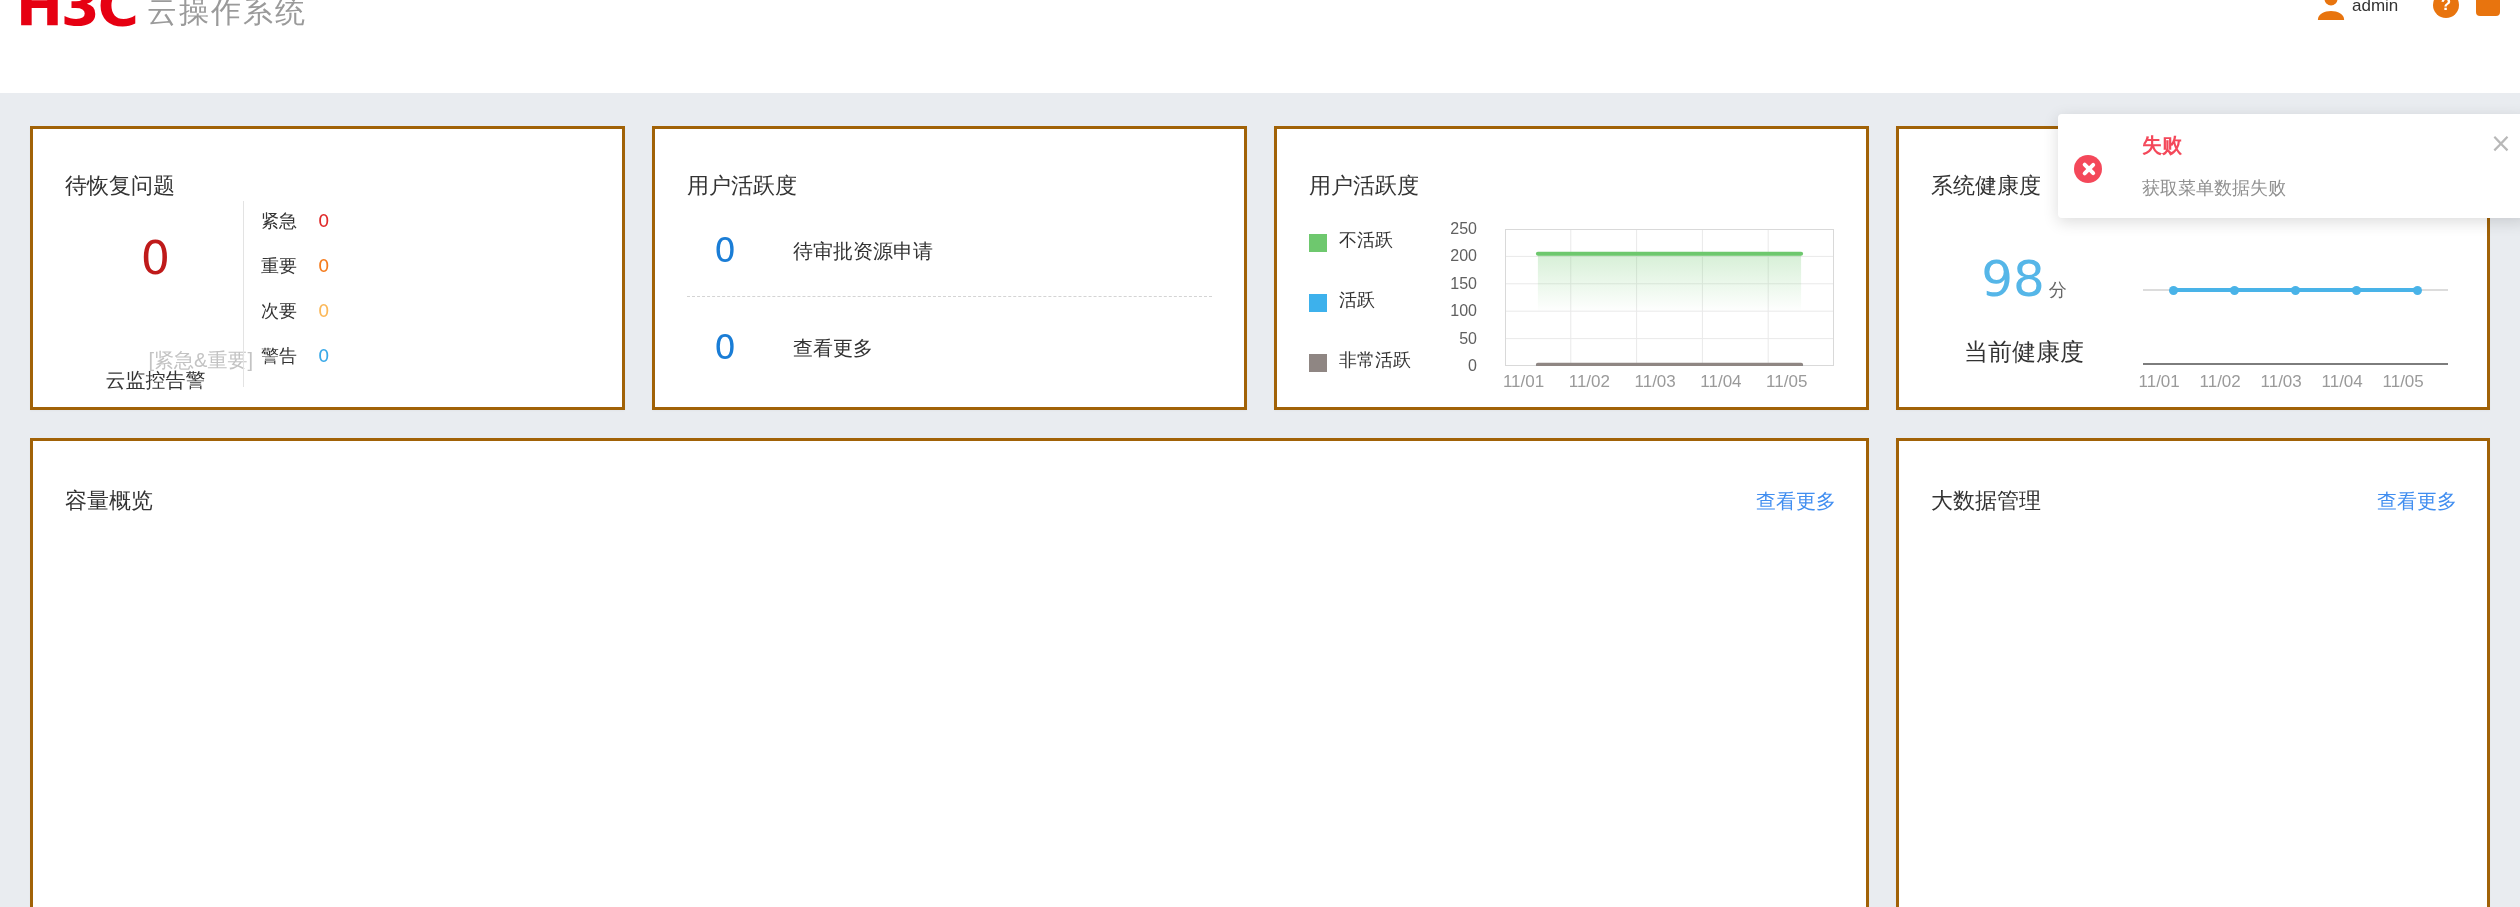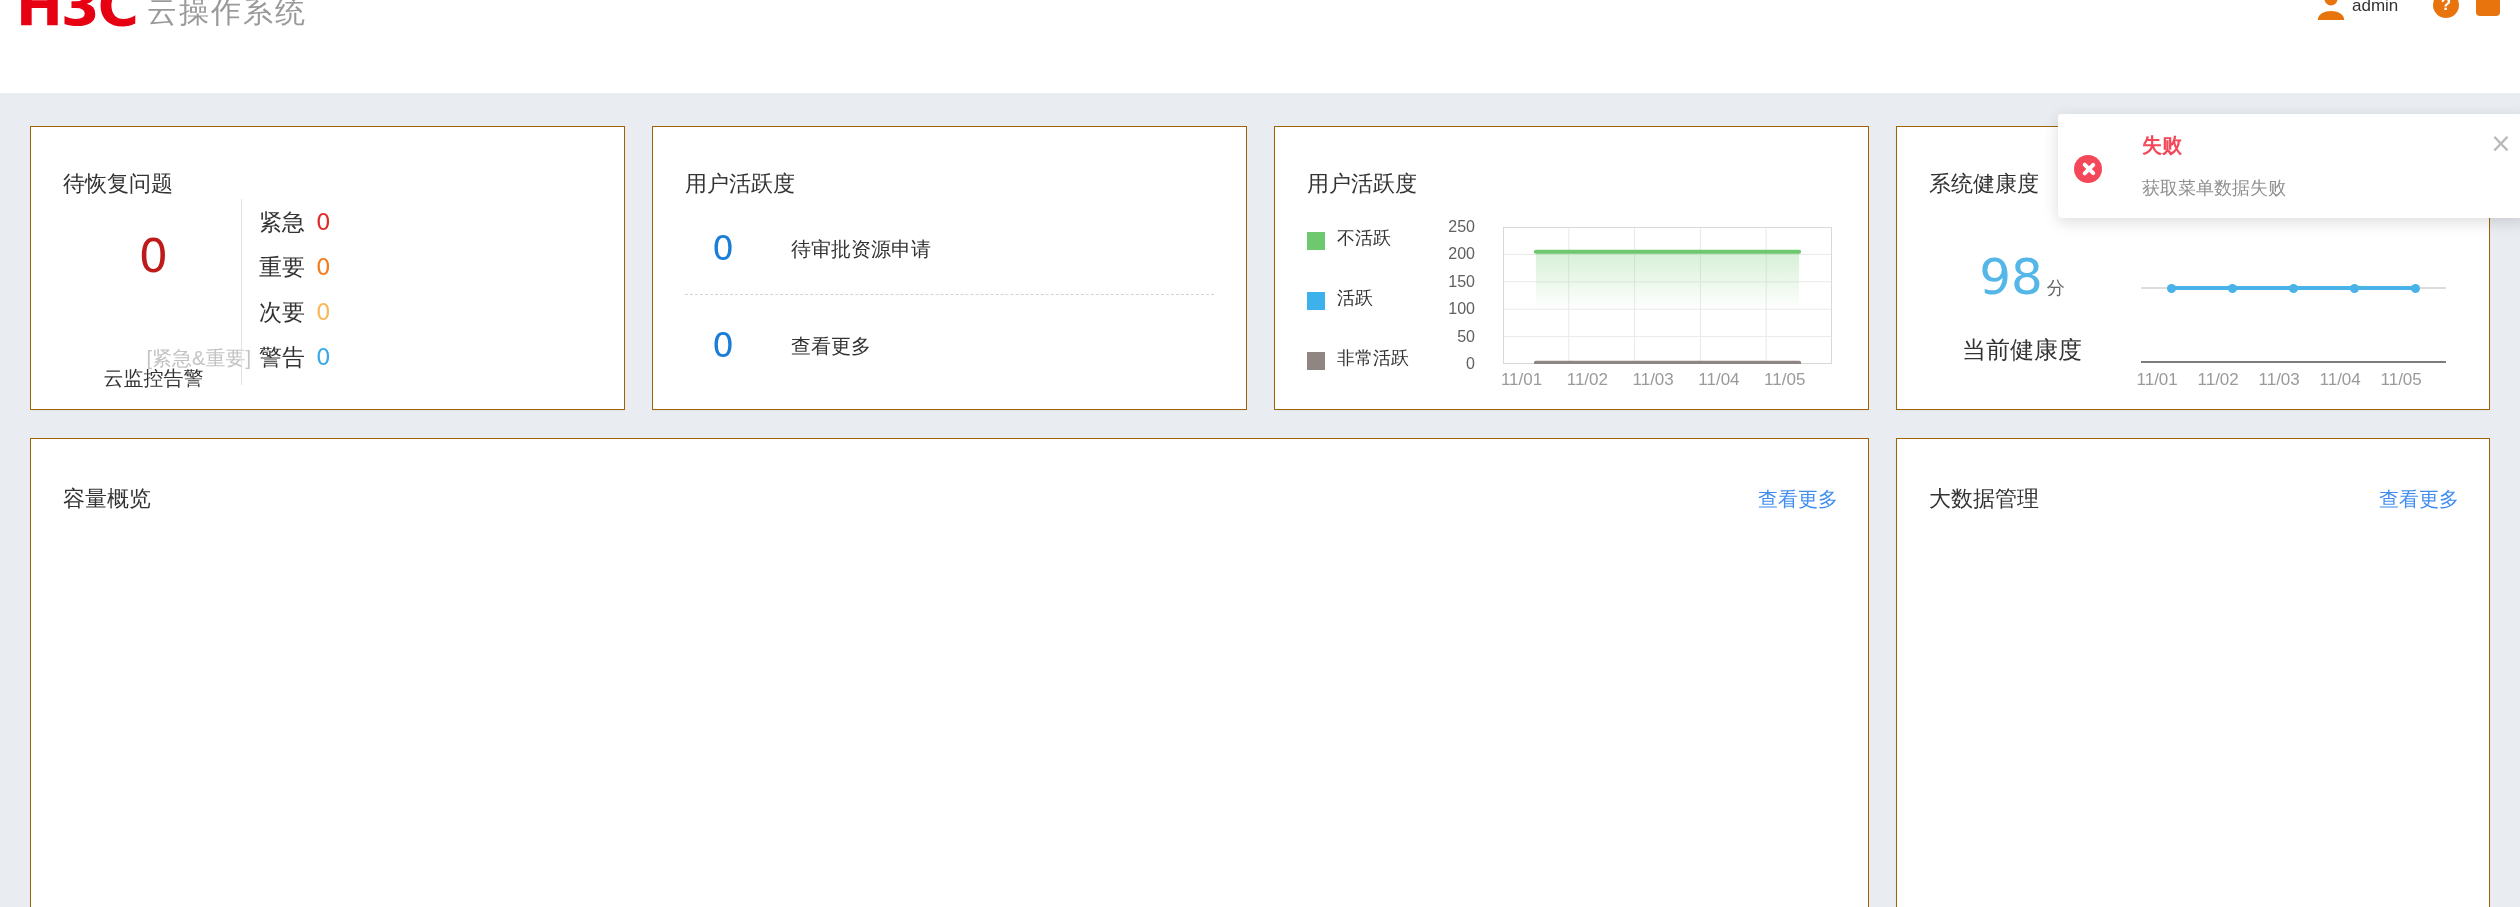--- a/index.html
+++ b/index.html
@@ -10,37 +10,37 @@
     -webkit-font-smoothing:antialiased;
   }
   .header{position:absolute;left:0;top:0;width:2520px;height:93px;background:#fff;}
   .logo{position:absolute;left:16px;top:-27px;font-size:56px;font-weight:800;color:#e60012;letter-spacing:-2px;font-family:"DejaVu Sans",sans-serif;}
   .product{position:absolute;left:147px;top:-8px;font-size:30px;color:#9a9a9a;letter-spacing:2px;}
   .hdr-user-icon{position:absolute;left:2316px;top:-10px;width:30px;height:30px;}
   .hdr-admin{position:absolute;left:2352px;top:-4px;font-size:17px;color:#333;}
   .hdr-help{position:absolute;left:2433px;top:-8px;width:26px;height:26px;border-radius:50%;background:#e8740e;color:#fff;font-size:17px;font-weight:bold;text-align:center;line-height:26px;}
   .hdr-square{position:absolute;left:2476px;top:-8px;width:24px;height:24px;border-radius:4px;background:#e8740e;}
 
-  .card{position:absolute;background:#fff;border:1px solid #a16207;box-sizing:border-box;box-shadow:0 1px 2px rgba(0,0,0,.03);}
+  .card{position:absolute;background:#fff;border:3px solid #a16207;box-sizing:border-box;box-shadow:0 1px 2px rgba(0,0,0,.03);}
   .card1{left:30px;top:126px;width:595px;height:284px;}
   .card2{left:652px;top:126px;width:595px;height:284px;}
   .card3{left:1274px;top:126px;width:595px;height:284px;}
   .card4{left:1896px;top:126px;width:594px;height:284px;}
   .cardCap{left:30px;top:438px;width:1839px;height:520px;}
   .cardBig{left:1896px;top:438px;width:594px;height:520px;}
   .card-title{position:absolute;left:32px;top:42px;font-size:22px;color:#333;}
   .card-title-r2{top:45px;}
   .more-link{position:absolute;right:30px;top:47px;font-size:20px;color:#418ef0;cursor:pointer;text-decoration:none;}
 
   
   .c1-big{position:absolute;left:40px;top:102px;width:165px;text-align:center;font-size:46px;font-family:"DejaVu Sans",sans-serif;}
   .c1-src{position:absolute;left:25px;top:190px;width:195px;text-align:center;font-size:20px;color:#333;margin-top:48px;}
   .c1-sub{position:absolute;left:25px;top:218px;width:195px;text-align:right;font-size:20px;color:#c3c3c3;}
   .c1-divider{position:absolute;left:210px;top:72px;width:1px;height:186px;background:#e3e3e3;}
-  .c1-row{position:absolute;left:228px;width:200px;height:24px;font-size:23px;}
+  .c1-row{position:absolute;left:228px;width:200px;height:24px;font-size:18px;}
   .c1-row .lv-label{color:#333;display:inline-block;width:48px;}
   .c1-row .lv-value{display:inline-block;margin-left:9px;font-family:"DejaVu Sans",sans-serif;}
 
   
   .c2-num{position:absolute;left:50px;width:40px;text-align:center;font-size:34px;font-family:"DejaVu Sans",sans-serif;}
   .c2-label{position:absolute;left:138px;font-size:20px;color:#333;}
   .c2-dash{position:absolute;left:32px;right:32px;top:167px;border-top:1px dashed #d4d4d4;}
 
   
   .legend-item{position:absolute;left:32px;display:flex;align-items:flex-end;cursor:pointer;}

